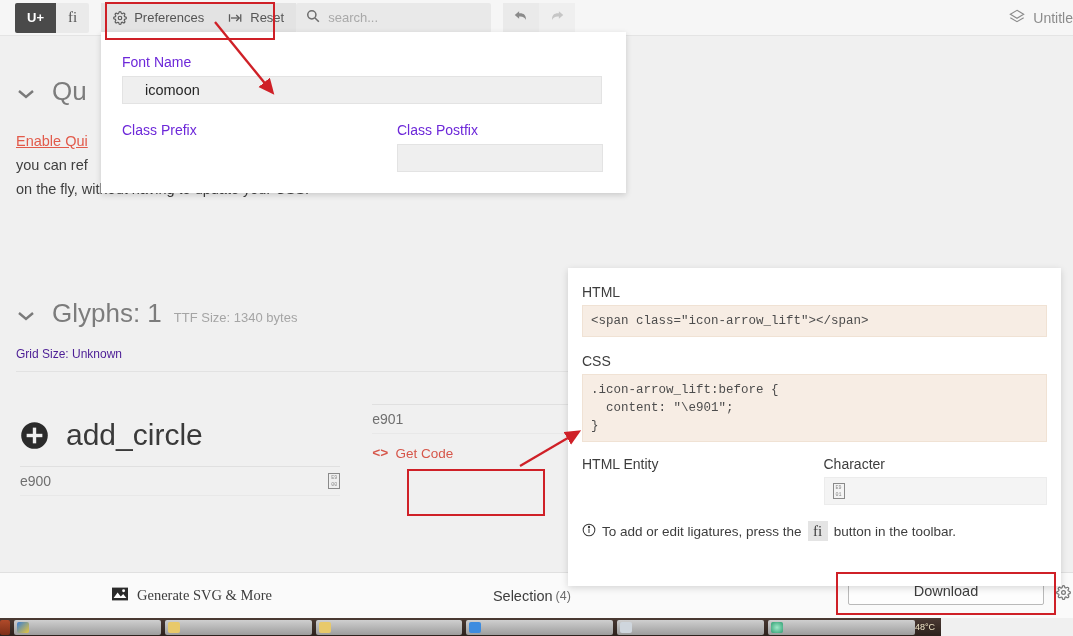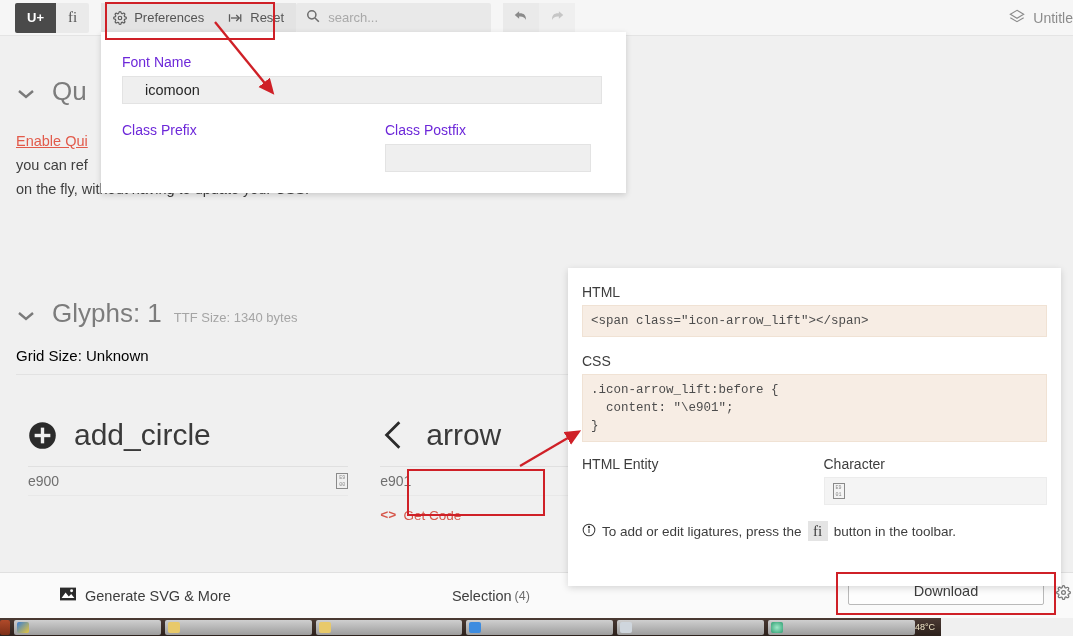--- a/index.html
+++ b/index.html
@@ -63,24 +63,24 @@
   .section-head { display: flex; align-items: baseline; padding: 0 16px; }
   .chev { color: #7a7a7a; font-size: 22px; margin-right: 16px; line-height: 1; }
   .sec-title { font-size: 26px; color: #7c7c7c; font-weight: 300; }
   .sec-sub { font-size: 13px; color: #a5a5a5; margin-left: 12px; }
 
   #quick-usage { position: absolute; top: 40px; left: 0; width: 640px; }
   .qu-body { padding: 22px 16px 0 16px; font-size: 14.5px; line-height: 24px; color: #3f3f3f; }
   .qu-link { color: #e25a4a; text-decoration: underline; }
 
   #glyphs-section { position: absolute; top: 262px; left: 0; width: 640px; }
-  .grid-size { padding: 18px 16px 0 16px; font-size: 15px; color: #000000; }
+  .grid-size { padding: 18px 16px 0 16px; font-size: 12px; color: #4c1d95; }
   .rule { margin: 10px 16px 0 16px; border-top: 1px solid #e2e2e2; }
 
-  .glyph-row { position: absolute; top: 368px; left: 12px; width: 640px; display: flex; }
+  .glyph-row { position: absolute; top: 368px; left: 4px; width: 640px; display: flex; }
   .glyph-cell { width: 355px; padding: 0 16px; position: relative; }
   .glyph-cell.second { width: 290px; }
   .glyph-top { display: flex; align-items: center; height: 62px; }
   .glyph-icon { font-size: 30px; color: #2b2b2b; width: 46px; text-align: left; display:flex; align-items:center;}
   .glyph-name { font-size: 30px; color: #3a3a3a; font-weight: 300; white-space: nowrap; }
   .glyph-code-row {
     border-top: 1px solid #e0e0e0; border-bottom: 1px solid #e8e8e8;
     display: flex; align-items: center; justify-content: space-between;
     height: 30px; font-size: 14px; color: #6f6f6f;
   }
@@ -139,21 +139,21 @@
     font-family: "Liberation Serif", serif; font-size: 15px; margin: 0 6px;
   }
 
   
   #bottom-bar {
     position: absolute; left: 0; top: 572px; width: 1073px; height: 46px;
     background: #fafafa; border-top: 1px solid #e0e0e0;
     display: flex; align-items: center; z-index: 30;
   }
   .bb-item { display: flex; align-items: center; font-size: 14.5px; color: #3d3d3d; }
-  #gen-svg { margin-left: 60px; }
+  #gen-svg { margin-left: 112px; font-family: Liberation Serif, serif; }
   #gen-svg .ic { margin-right: 9px; font-size: 15px; }
   #selection-label { margin-left: 221px; color: #3d3d3d; }
   #selection-label .cnt { color: #6d6d6d; font-size: 12.5px; margin-left: 3px; }
   #dl-wrap { position: absolute; left: 848px; top: 4px; }
   #download-btn {
     width: 196px; height: 28px; border: 1px solid #b9b9b9; background: #fdfdfd;
     display: flex; align-items: center; justify-content: center;
     font-size: 14.5px; color: #3d3d3d; cursor: pointer; border-radius: 2px;
   }
   #bb-gear { position: absolute; left: 1056px; top: 12px; color: #777; font-size: 15px; }
@@ -293,28 +293,20 @@
           </span>
           <span class="glyph-name">add_circle</span>
         </div>
         <div class="glyph-code-row">
           <span>e900</span>
           <span class="tofu">E9<br>00</span>
         </div>
       </div>
 
       <div class="glyph-cell second">
-        <div class="glyph-top">
-          <span class="glyph-icon">
-            <svg width="26" height="30" viewBox="0 0 20 28" fill="none" stroke="#2b2b2b" stroke-width="2.6" stroke-linecap="square">
-              <polyline points="15,3 4,14 15,25"></polyline>
-            </svg>
-          </span>
-          <span class="glyph-name">arrow</span>
-        </div>
         <div class="glyph-code-row">
           <span>e901</span>
         </div>
         <div class="get-code" id="get-code-btn">
           <span class="ic">&lt;&gt;</span>
           <span>Get Code</span>
         </div>
       </div>
     </div>
 
@@ -345,21 +337,21 @@
   </div>
 
   <div id="prefs-popup">
     <div class="pf-field" style="left:21px; top:22px; width:480px;">
       <div class="pf-label">Font Name</div>
       <div class="pf-input">icomoon</div>
     </div>
     <div class="pf-field" style="left:21px; top:90px; width:206px;">
       <div class="pf-label">Class Prefix</div>
     </div>
-    <div class="pf-field" style="left:284px; top:90px; width:206px;">
+    <div class="pf-field" style="left:296px; top:90px; width:206px;">
       <div class="pf-label">Class Postfix</div>
       <div class="pf-input"></div>
     </div>
   </div>
 
   <div id="code-popup">
     <div class="cp-label">HTML</div>
     <div class="code-box">&lt;span class="icon-arrow_lift"&gt;&lt;/span&gt;</div>
 
     <div class="cp-label" style="margin-top:16px;">CSS</div>

